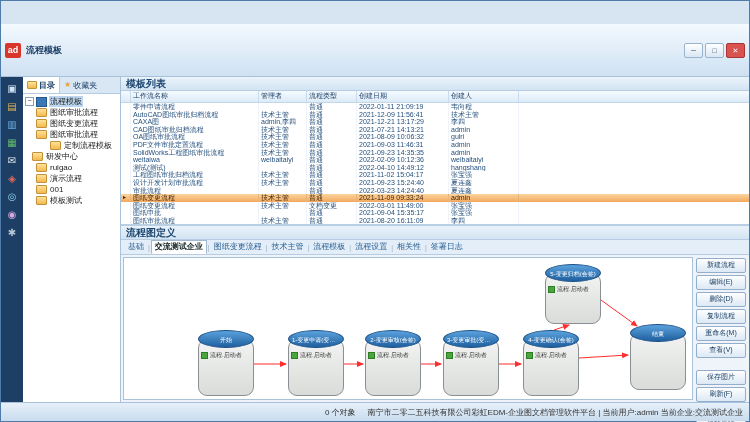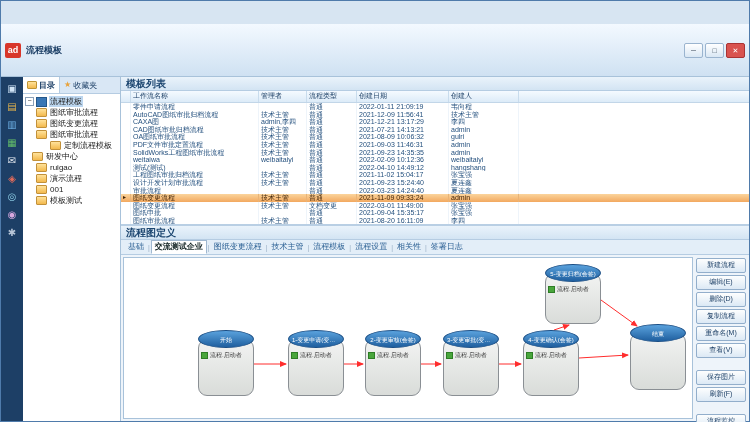--- a/index.html
+++ b/index.html
@@ -446,14 +446,19 @@
               <div class="abtn">保存图片</div>
               <div class="abtn">刷新(F)</div>
               <div class="gap"></div>
               <div class="abtn">流程监控</div>
             </div>
         </div>
       </div>
     </div>
   </div>
 
+  <div class="statusbar">
+    <span class="sspacer"></span>
+    <span>0 个对象</span>
+    <span>南宁市二零二五科技有限公司彩虹EDM-企业图文档管理软件平台 | 当前用户:admin 当前企业:交流测试企业</span>
+  </div>
 
 </div>
 
 </body></html>

